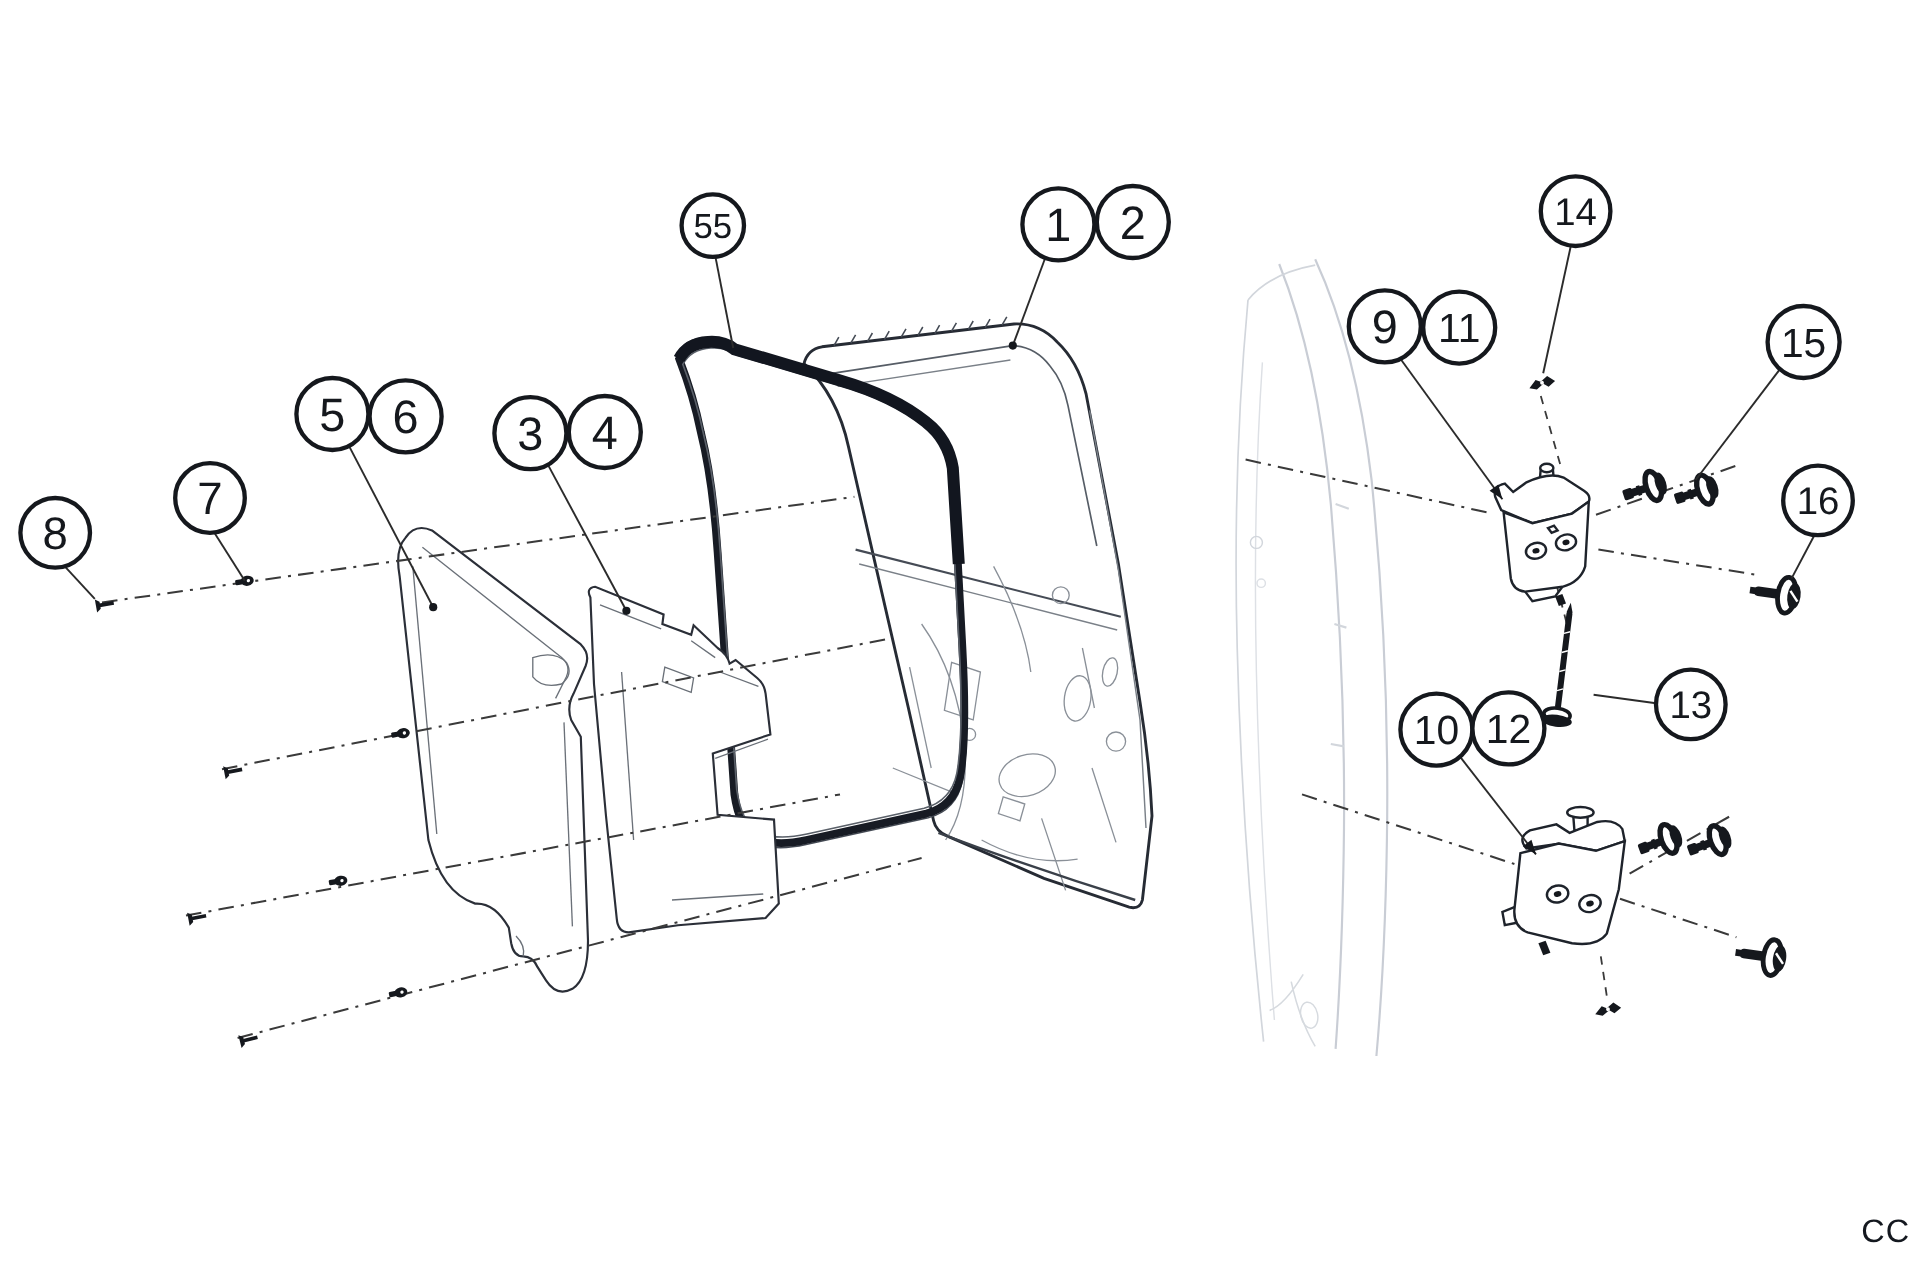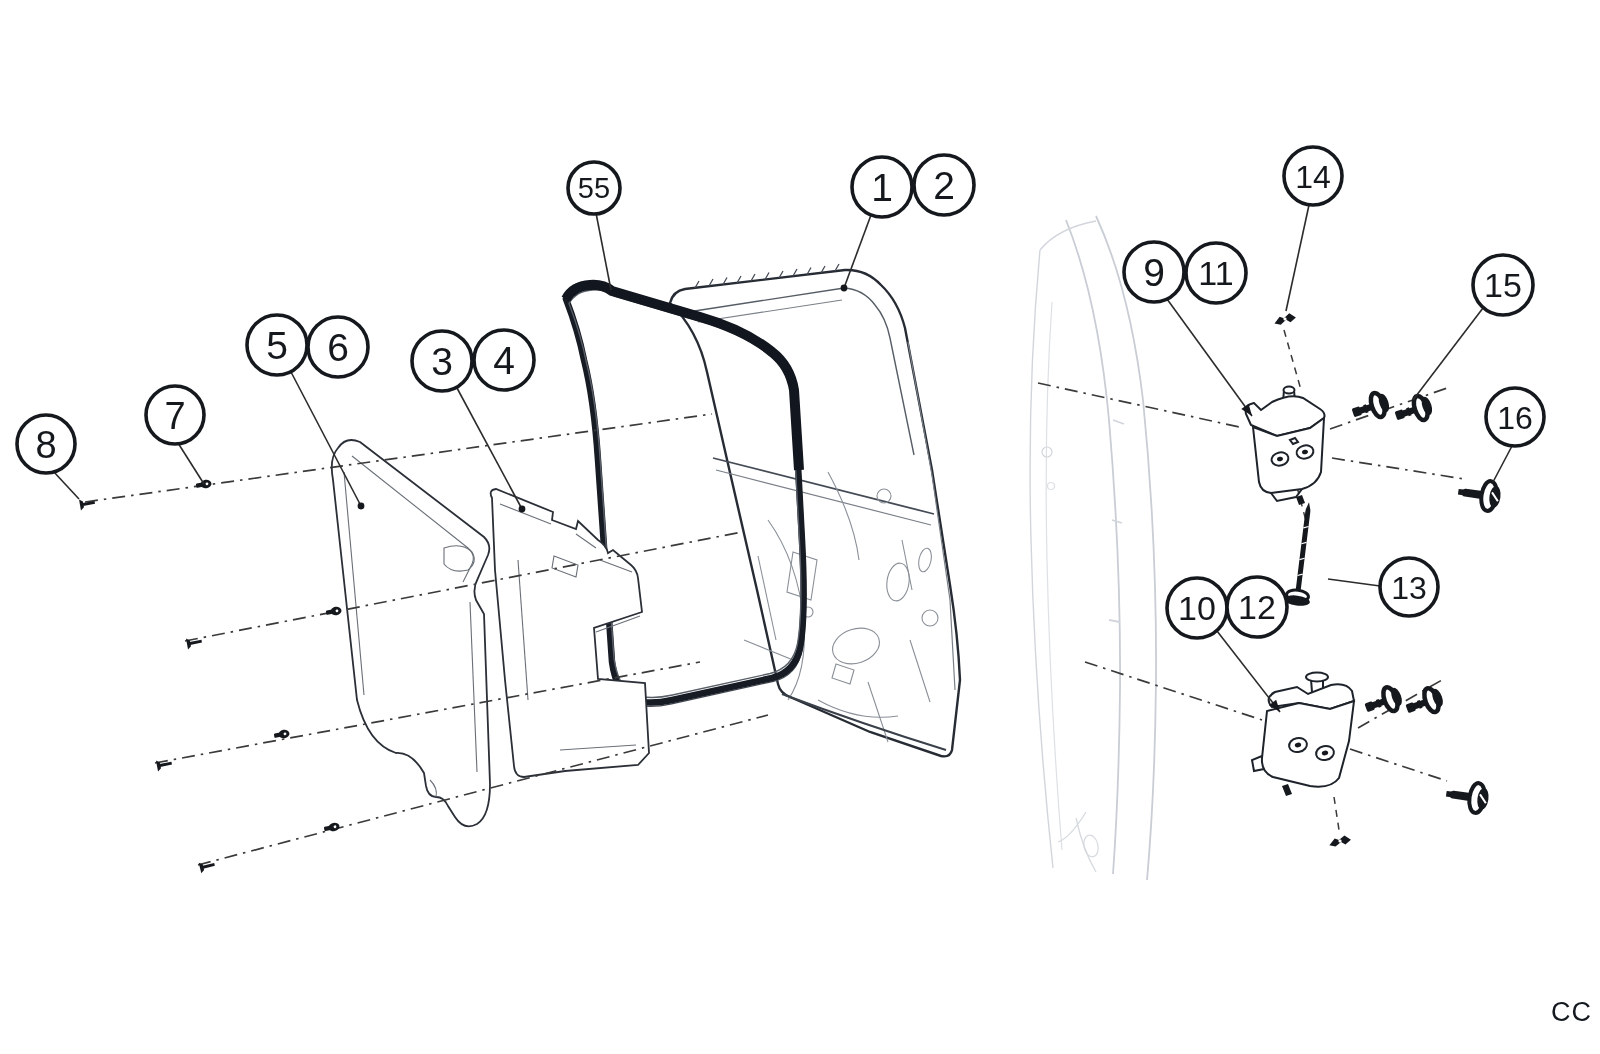--- a/index.html
+++ b/index.html
@@ -4,21 +4,21 @@
 <style>
   html,body{margin:0;padding:0;background:#ffffff;}
   .stage{position:relative;width:1600px;height:1054px;background:#fff;overflow:hidden;
          font-family:"Liberation Sans",sans-serif;}
   svg{position:absolute;inset:0;display:block;}
   .callout-circle{fill:#ffffff;stroke:#15181d;stroke-width:3.6;}
   .callout-label{fill:#15181d;font-family:"Liberation Sans",sans-serif;}
   .leader{stroke:#2b2b2b;stroke-width:1.6;fill:none;}
   .leader-dot{fill:#15181d;}
   .leader-arrow{fill:#15181d;}
-  .footer-label{position:absolute;right:8px;bottom:26px;font-size:27px;color:#14181f;
+  .footer-label{position:absolute;right:8px;bottom:12px;font-size:27px;color:#14181f;
                 letter-spacing:1px;font-family:"Liberation Sans",sans-serif;margin-left:32px;}
 </style>
 </head>
 <body>
 
 <div class="stage">
 <svg viewBox="0 0 1600 1054" width="1600" height="1054">
 
   <defs>
     <g id="screwL">

